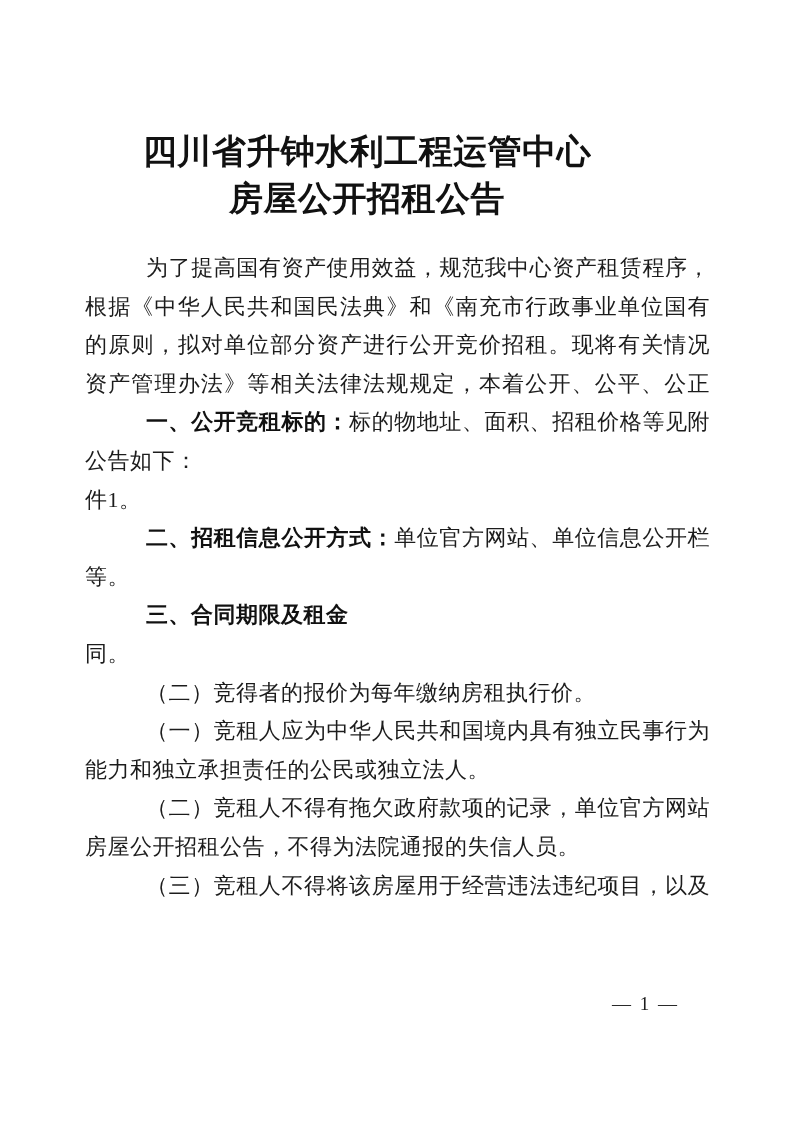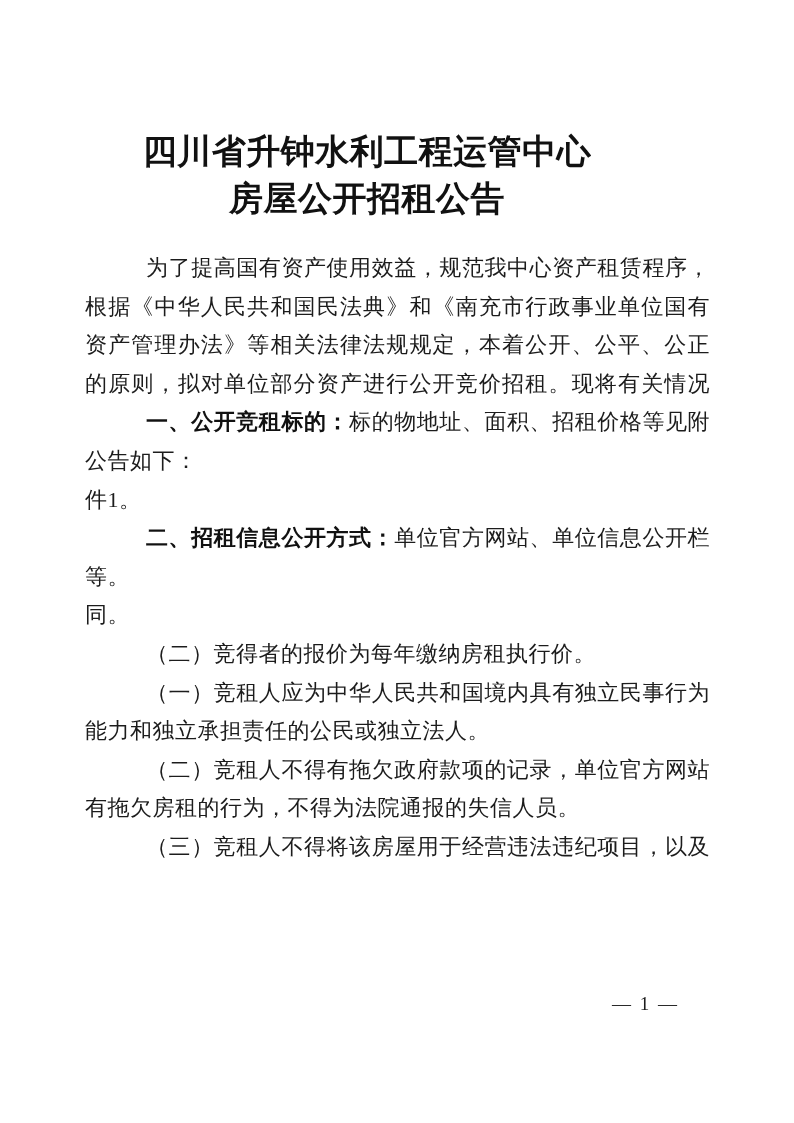--- a/index.html
+++ b/index.html
@@ -74,35 +74,36 @@
 <div class="page">
 
   <div class="doc-title">
     <div>四川省升钟水利工程运管中心</div>
     <div>房屋公开招租公告</div>
   </div>
 
   <div class="doc-body">
     <div class="line j ind">为了提高国有资产使用效益，规范我中心资产租赁程序，</div>
     <div class="line j">根据《中华人民共和国民法典》和《南充市行政事业单位国有</div>
+    <div class="line j">的原则，拟对单位部分资产进行公开竞价招租。现将有关情况</div>
     <div class="line j">资产管理办法》等相关法律法规规定，本着公开、公平、公正</div>
-    <div class="line j">的原则，拟对单位部分资产进行公开竞价招租。现将有关情况</div>
     <div class="line j ind"><span class="hd">一、公开竞租标的：</span><span>标的物地址、面积、招租价格等见附</span></div>
 
     <div class="line">公告如下：</div>
     <div class="line">件1。</div>
 
     <div class="line j ind"><span class="hd">二、招租信息公开方式：</span><span>单位官方网站、单位信息公开栏</span></div>
     <div class="line">等。</div>
 
+    <div class="line ind heading">三、合同期限及租金</div>
     <div class="line">同。</div>
     <div class="line ind">（二）竞得者的报价为每年缴纳房租执行价。</div>
 
     <div class="line j ind">（一）竞租人应为中华人民共和国境内具有独立民事行为</div>
     <div class="line">能力和独立承担责任的公民或独立法人。</div>
     <div class="line j ind">（二）竞租人不得有拖欠政府款项的记录，单位官方网站</div>
-    <div class="line">有拖欠房租的行为，不得为法院通报的失信人员。</div>
+    <div class="line">房屋公开招租公告，不得为法院通报的失信人员。</div>
     <div class="line j ind">（三）竞租人不得将该房屋用于经营违法违纪项目，以及</div>
   </div>
 
   <div class="page-footer">— 1 —</div>
 
 </div>
 
 </body></html>

